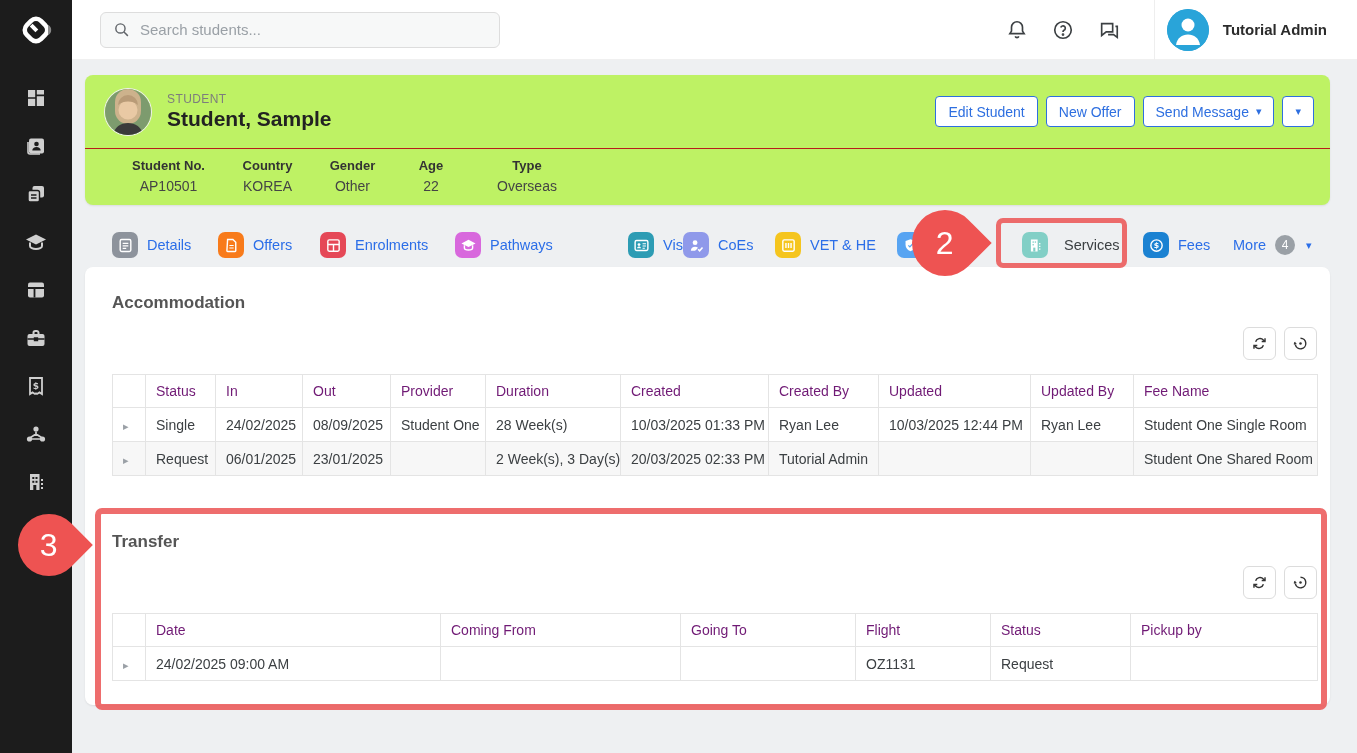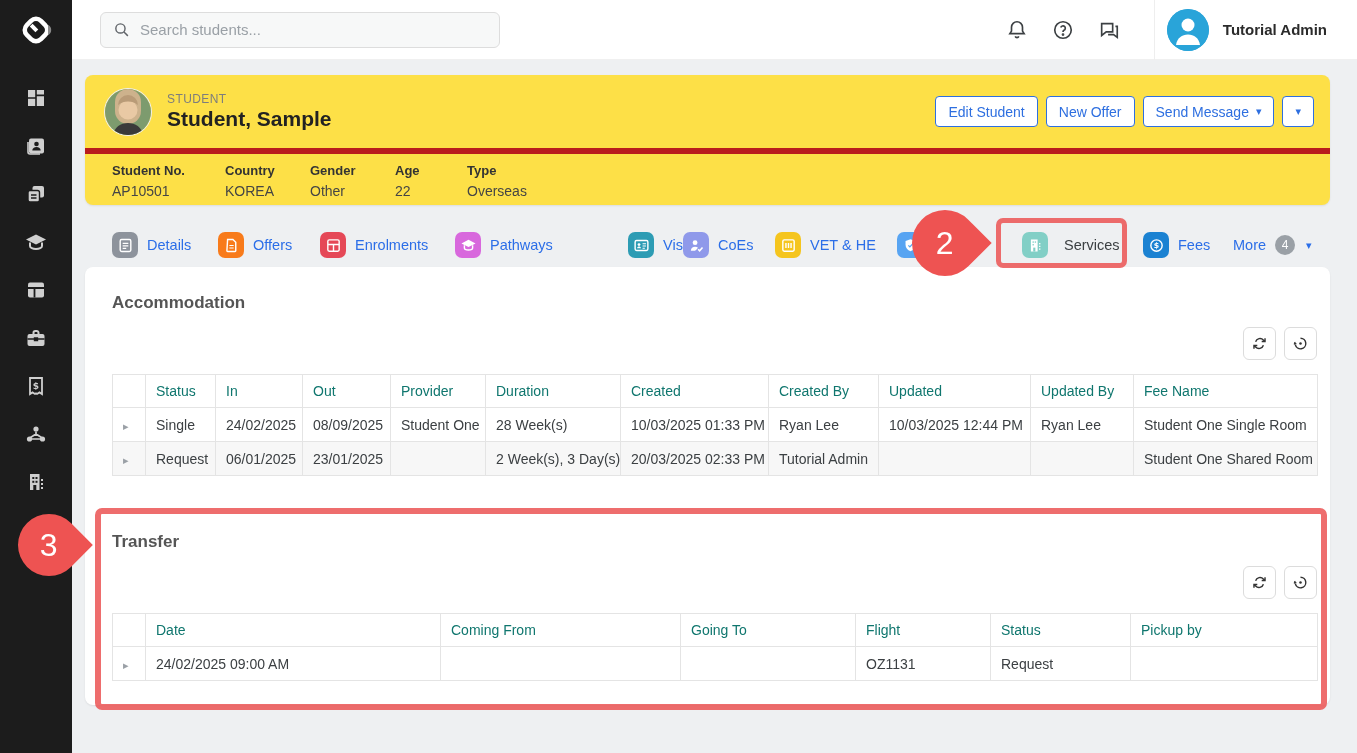--- a/index.html
+++ b/index.html
@@ -22,29 +22,29 @@
   .topbar-right { margin-left:auto; display:flex; align-items:center; height:100%; }
   .tb-icon { width:46px; height:40px; display:flex; align-items:center; justify-content:center; cursor:pointer; }
   .tb-icon svg { width:22px; height:22px; }
   .tb-divider { width:1px; height:60px; background:#eee; margin:0 12px 0 22px; }
   .tb-avatar { width:42px; height:42px; border-radius:50%; background:#29a4d9; display:flex; align-items:center; justify-content:center; overflow:hidden; margin-right:14px; }
   .tb-user { font-size:15px; font-weight:700; color:#2b2b2b; margin-right:30px; }
 
   
   .main { position:absolute; left:72px; top:60px; width:1285px; padding:15px 27px 0 13px; }
 
-  .header-card { background:#fde047; border-radius:8px; box-shadow:0 1px 2px rgba(0,0,0,.08); height:130px; }
+  .header-card { background:#bef264; border-radius:8px; box-shadow:0 1px 2px rgba(0,0,0,.08); height:130px; }
   .header-top { height:73px; display:flex; align-items:center; padding:0 16px 0 20px; }
   .avatar { width:46px; height:46px; border-radius:50%; overflow:hidden; flex:none; margin-right:16px; box-shadow:0 0 0 1px #eee; }
   .student-type { font-size:12px; color:#7d7d7d; letter-spacing:.4px; }
   .student-name { font-size:21px; font-weight:700; color:#222; margin-top:1px; }
   .header-actions { margin-left:auto; display:flex; gap:8px; }
   .btn-outline { border:1px solid #2e6fe0; color:#2e6fe0; background:#fff; border-radius:4px; height:31px; padding:0 12px; font-size:14px; font-family:"Liberation Sans",sans-serif; cursor:pointer; display:flex; align-items:center; gap:7px; }
   .btn-outline .caret { font-size:11px; line-height:1; }
-  .header-info { border-top:6px solid #b91c1c; display:flex; padding:9px 16px 0 27px; }
+  .header-info { border-top:1px solid #b91c1c; display:flex; padding:9px 16px 0 27px;text-align:center; }
   .info-field { margin-right:0; }
   .info-label { font-size:13px; font-weight:700; color:#333; }
   .info-value { font-size:14px; color:#454545; margin-top:5px; }
 
   
   .tabs { position:relative; height:44px; margin-top:18px; }
   .tab { position:absolute; top:0; height:44px; display:flex; align-items:center; gap:9px; cursor:pointer; }
   .tab-icon { width:26px; height:26px; border-radius:7px; display:flex; align-items:center; justify-content:center; flex:none; }
   .tab-icon svg { width:17px; height:17px; }
   .tab-label { font-size:14.5px; color:#2b6ee8; white-space:nowrap; }
@@ -55,21 +55,21 @@
   
   .content-card { background:#fff; border-radius:8px; box-shadow:0 1px 2px rgba(0,0,0,.08); padding:26px 13px 24px 27px; }
   .section-title { font-size:17px; font-weight:700; color:#555; }
   .section-toolbar { display:flex; justify-content:flex-end; gap:8px; margin-top:14px; }
   .tool-btn { width:33px; height:33px; border:1px solid #dcdcdc; border-radius:6px; background:#fff; display:flex; align-items:center; justify-content:center; cursor:pointer; }
   .tool-btn svg { width:17px; height:17px; }
   .section-gap { height:56px; }
 
   table.grid { border-collapse:collapse; table-layout:fixed; width:100%; margin-top:14px; }
   table.grid th, table.grid td { border:1px solid #e4e4e4; font-size:14px; text-align:left; padding:0 10px; overflow:hidden; white-space:nowrap; }
-  table.grid th { color:#0f766e; font-weight:400; height:33px; }
+  table.grid th { color:#701a75; font-weight:400; height:33px; }
   table.grid td { color:#3c4043; height:34px; }
   table.grid tr.alt td { background:#f7f7f7; }
   td.expander, th.expander { text-align:center; padding:0; }
   .exp-arrow { color:#9aa0a6; font-size:11px; }
 
   
   .anno-box { position:absolute; border:5px solid rgba(235,84,84,.85); border-radius:7px; z-index:50; pointer-events:none; }
   .anno-box.thick { border-width:6px; }
   .callout { position:absolute; background:#ee5352; border-radius:50% 0 50% 50%; transform:rotate(45deg); display:flex; align-items:center; justify-content:center; z-index:51; }
   .callout span { transform:rotate(-45deg); color:#fff; font-size:32px; }

